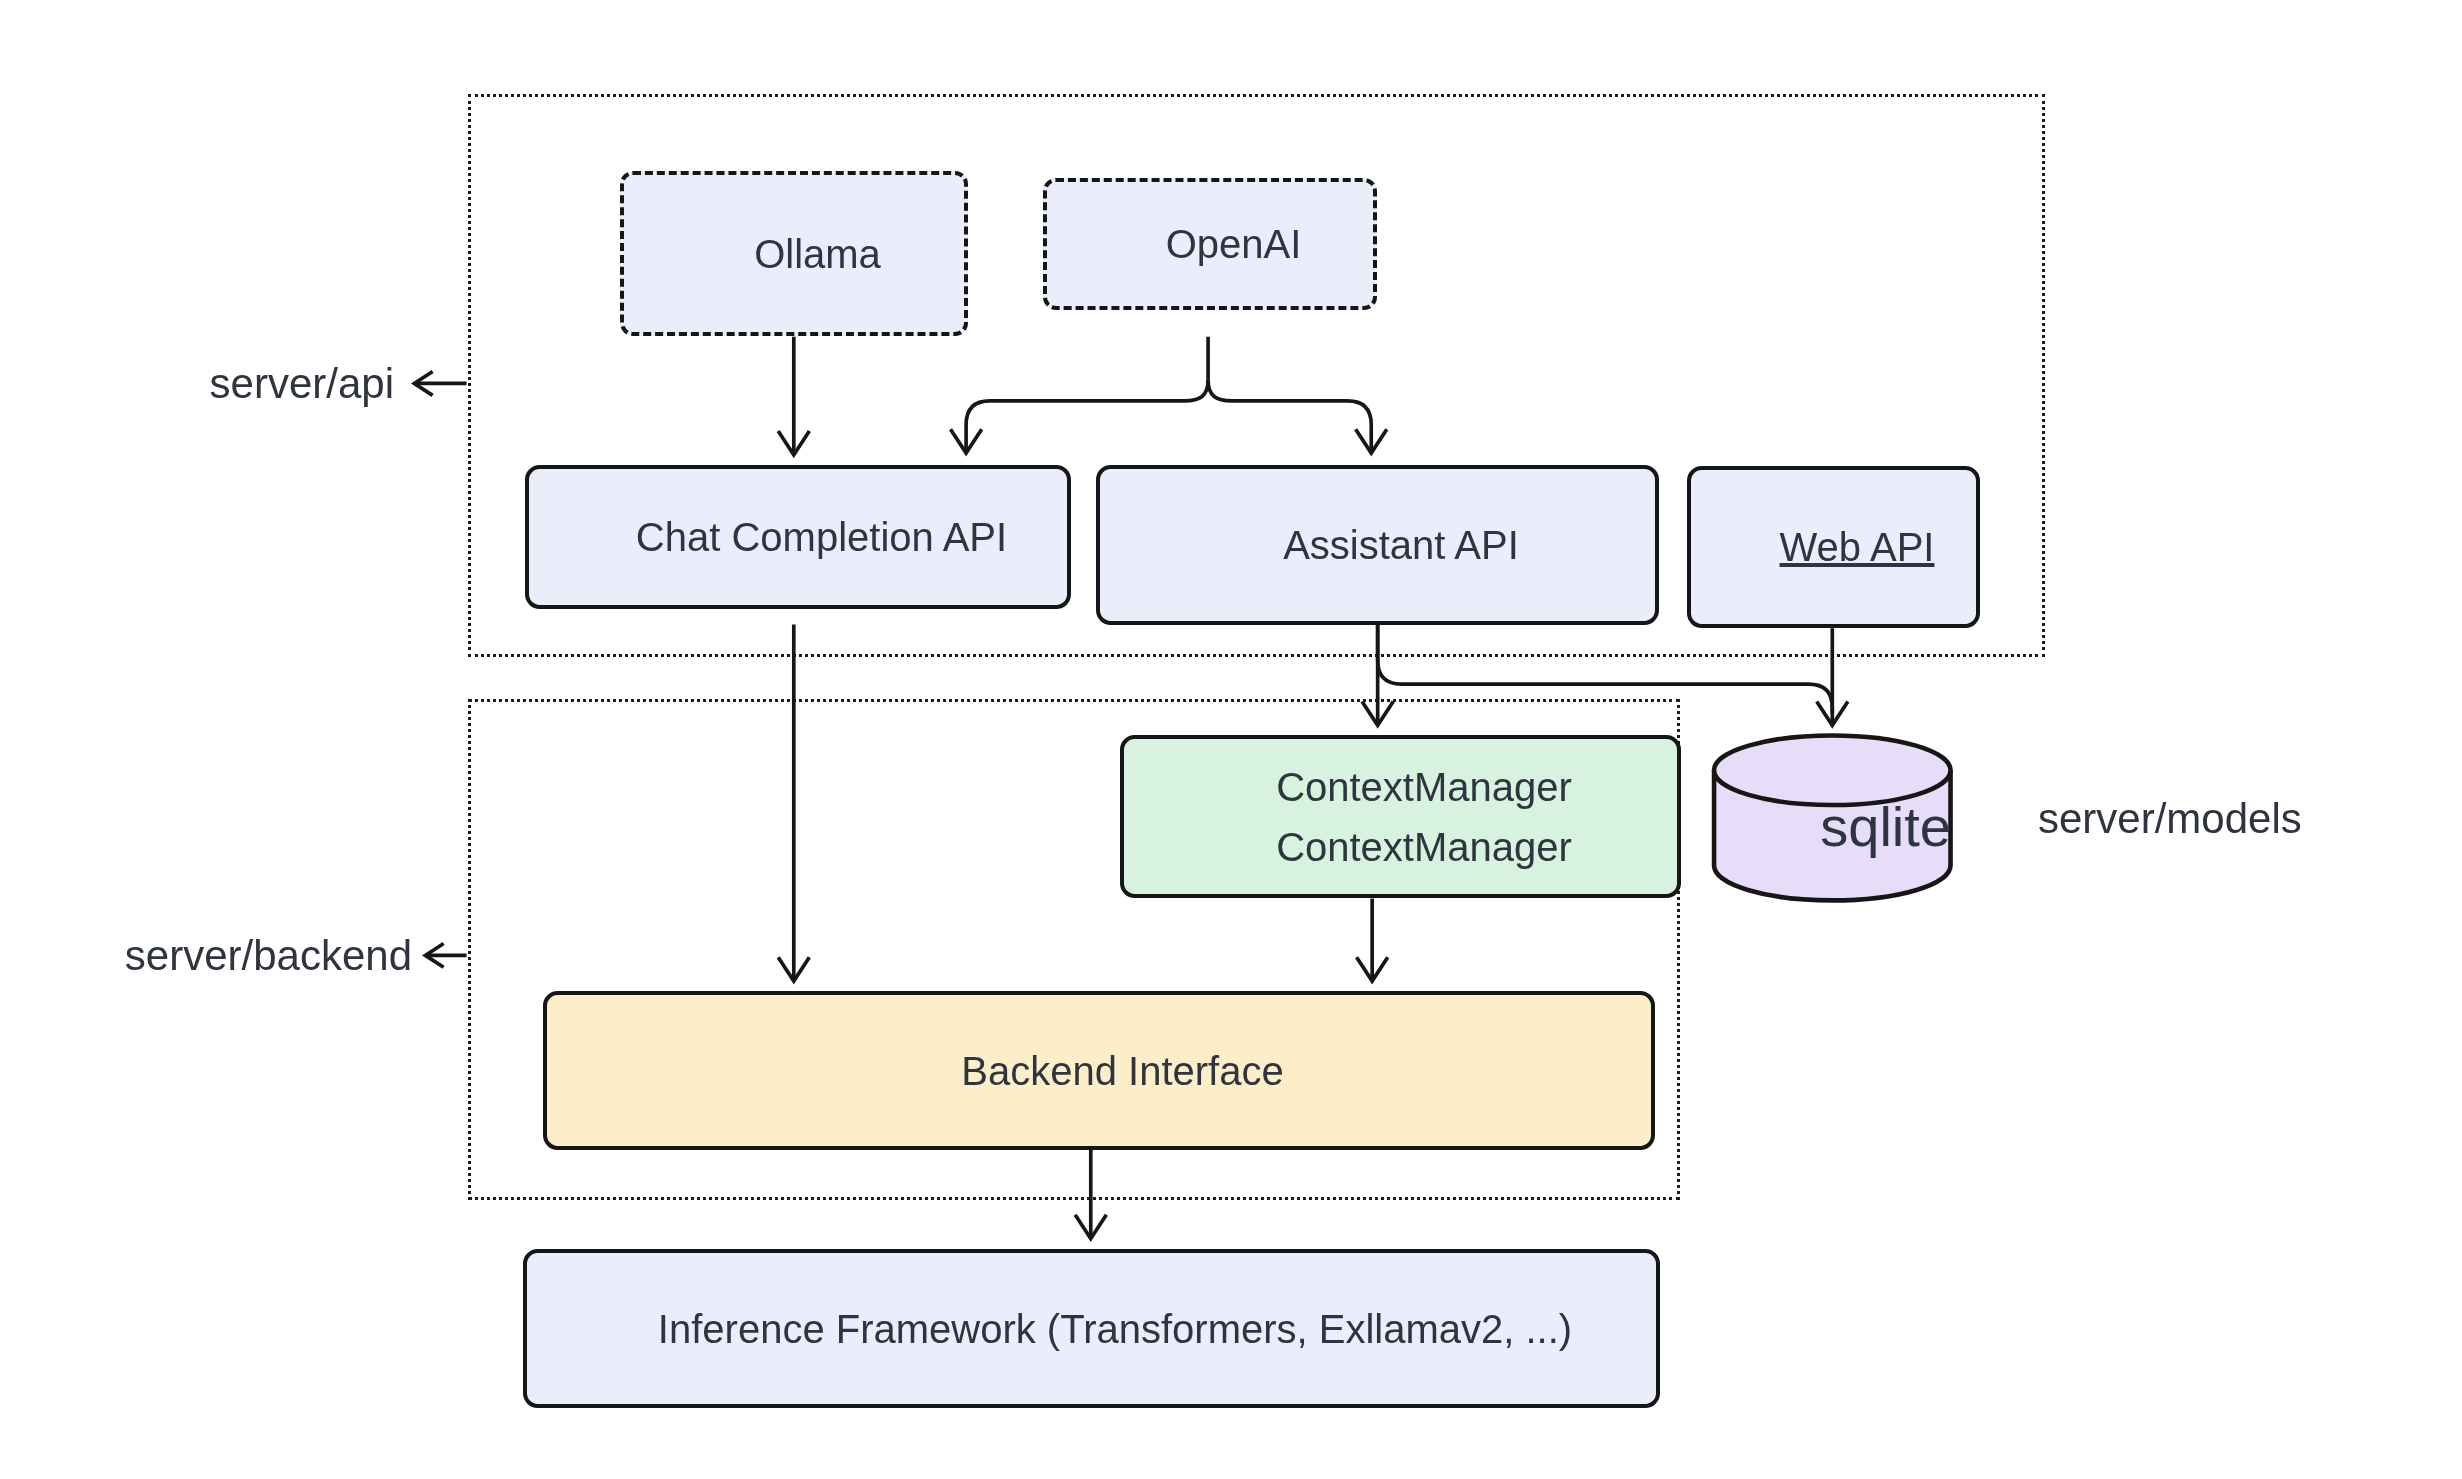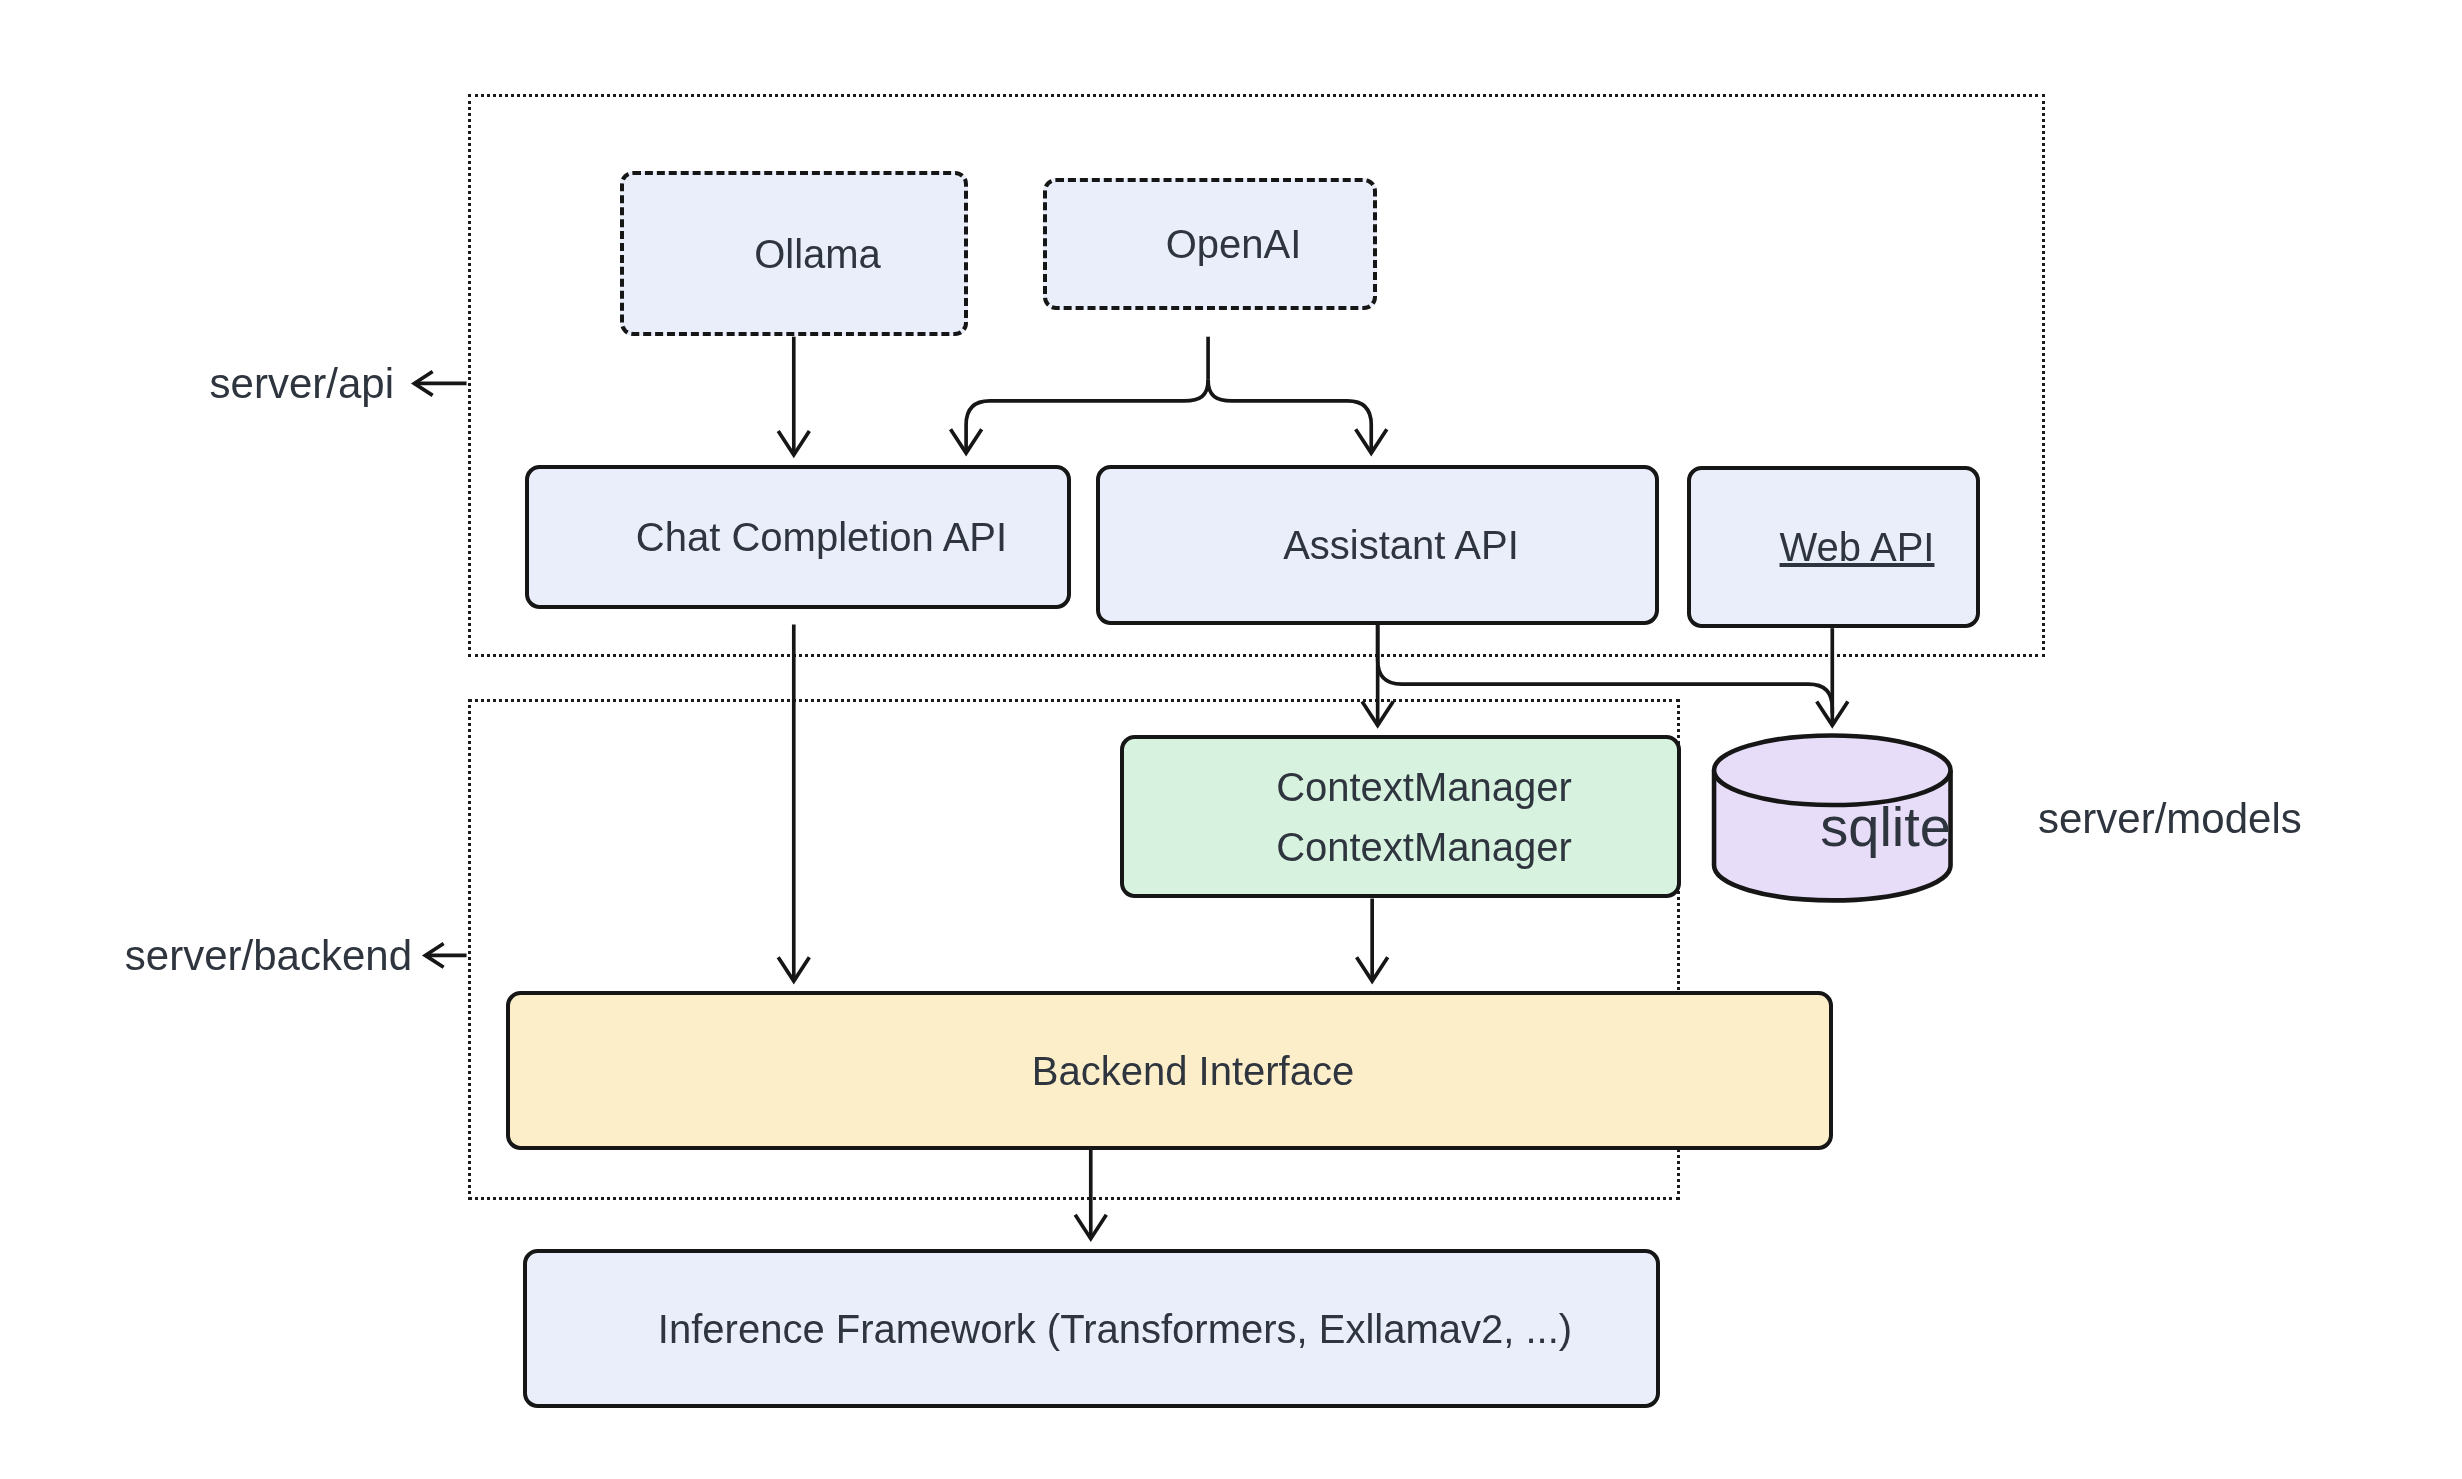--- a/index.html
+++ b/index.html
@@ -154,21 +154,21 @@
 
   <div class="node green" style="left:1092px;top:735px;width:561px;height:163px;">
     <span>ContextManager</span>
     <span>ContextManager</span>
   </div>
 
   <div class="cyl-label" style="left:1714px;top:799px;width:237px;">
     <span>sqlite</span>
   </div>
 
-  <div class="node yellow" style="left:506px;top:991px;width:1327px;height:159px;">
+  <div class="node yellow" style="left:543px;top:991px;width:1112px;height:159px;">
     <span>Backend Interface</span>
   </div>
 
   <div class="node" style="left:523px;top:1249px;width:1137px;height:159px;">
     <span>Inference Framework (Transformers, Exllamav2, ...)</span>
   </div>
 
 </div>
 
 

